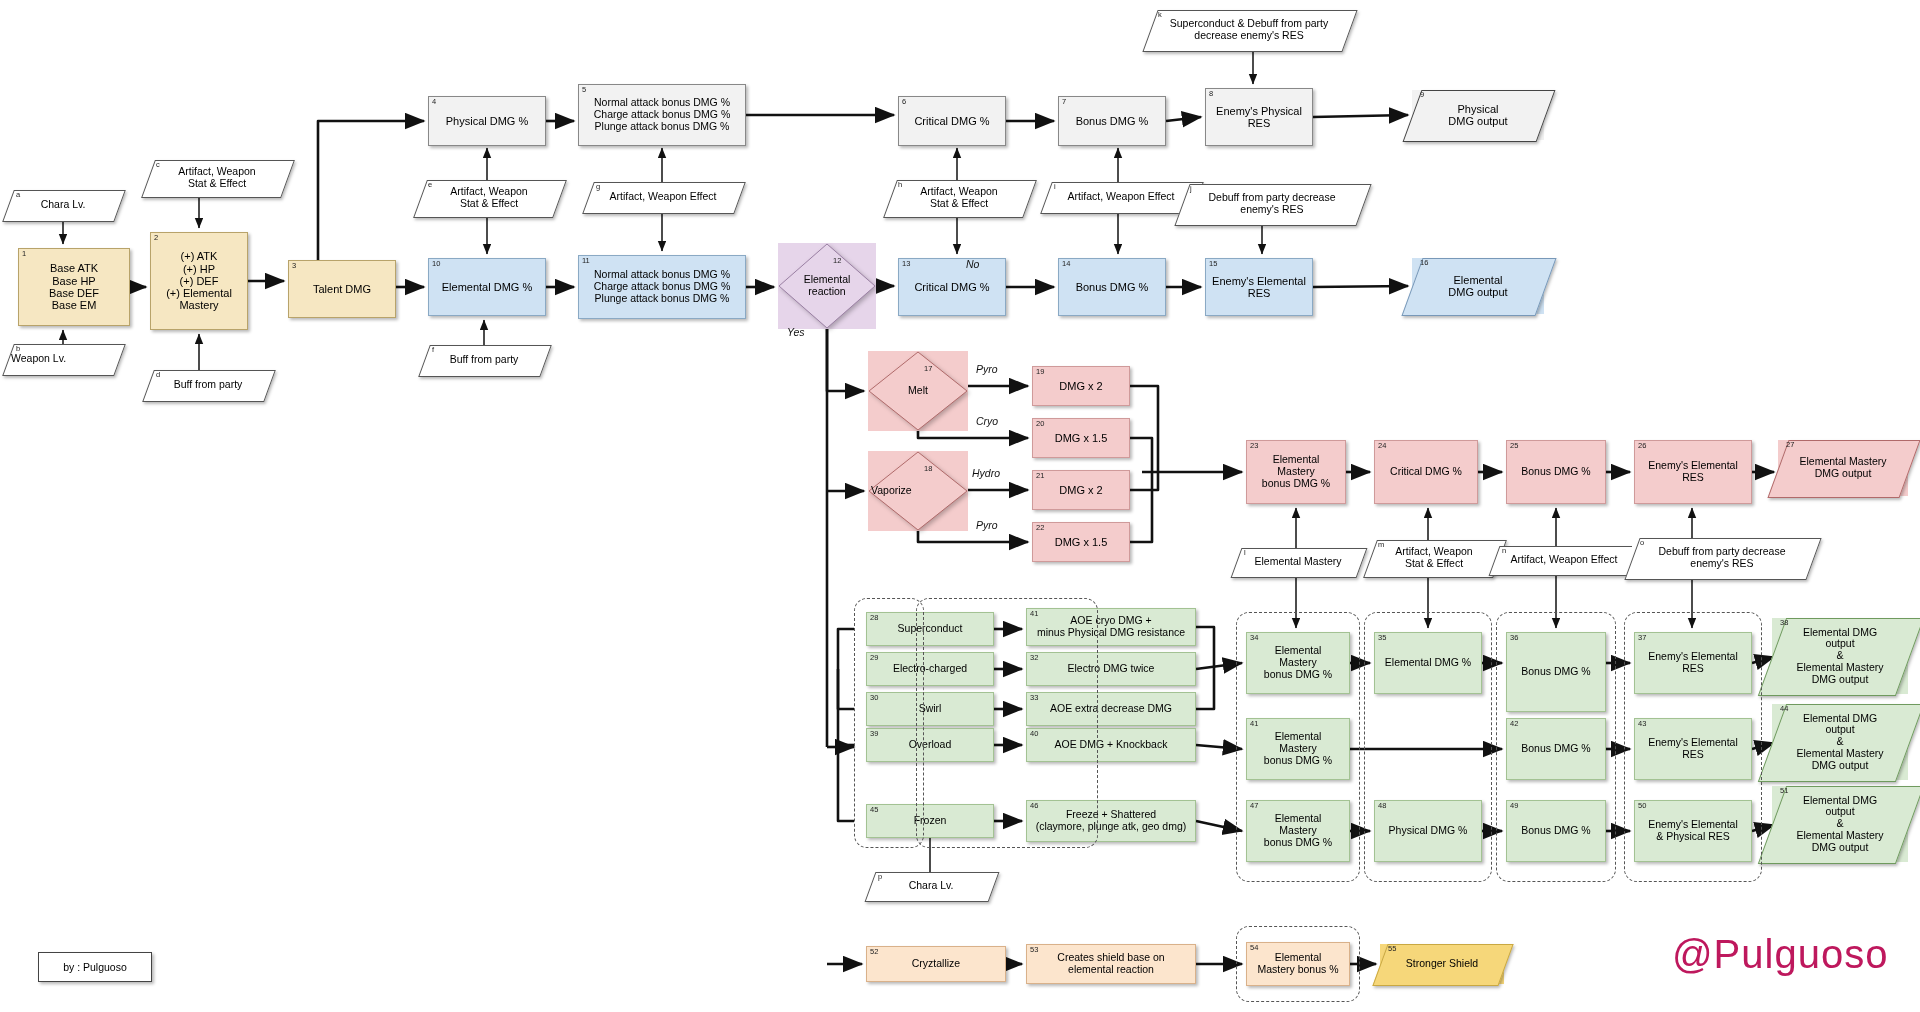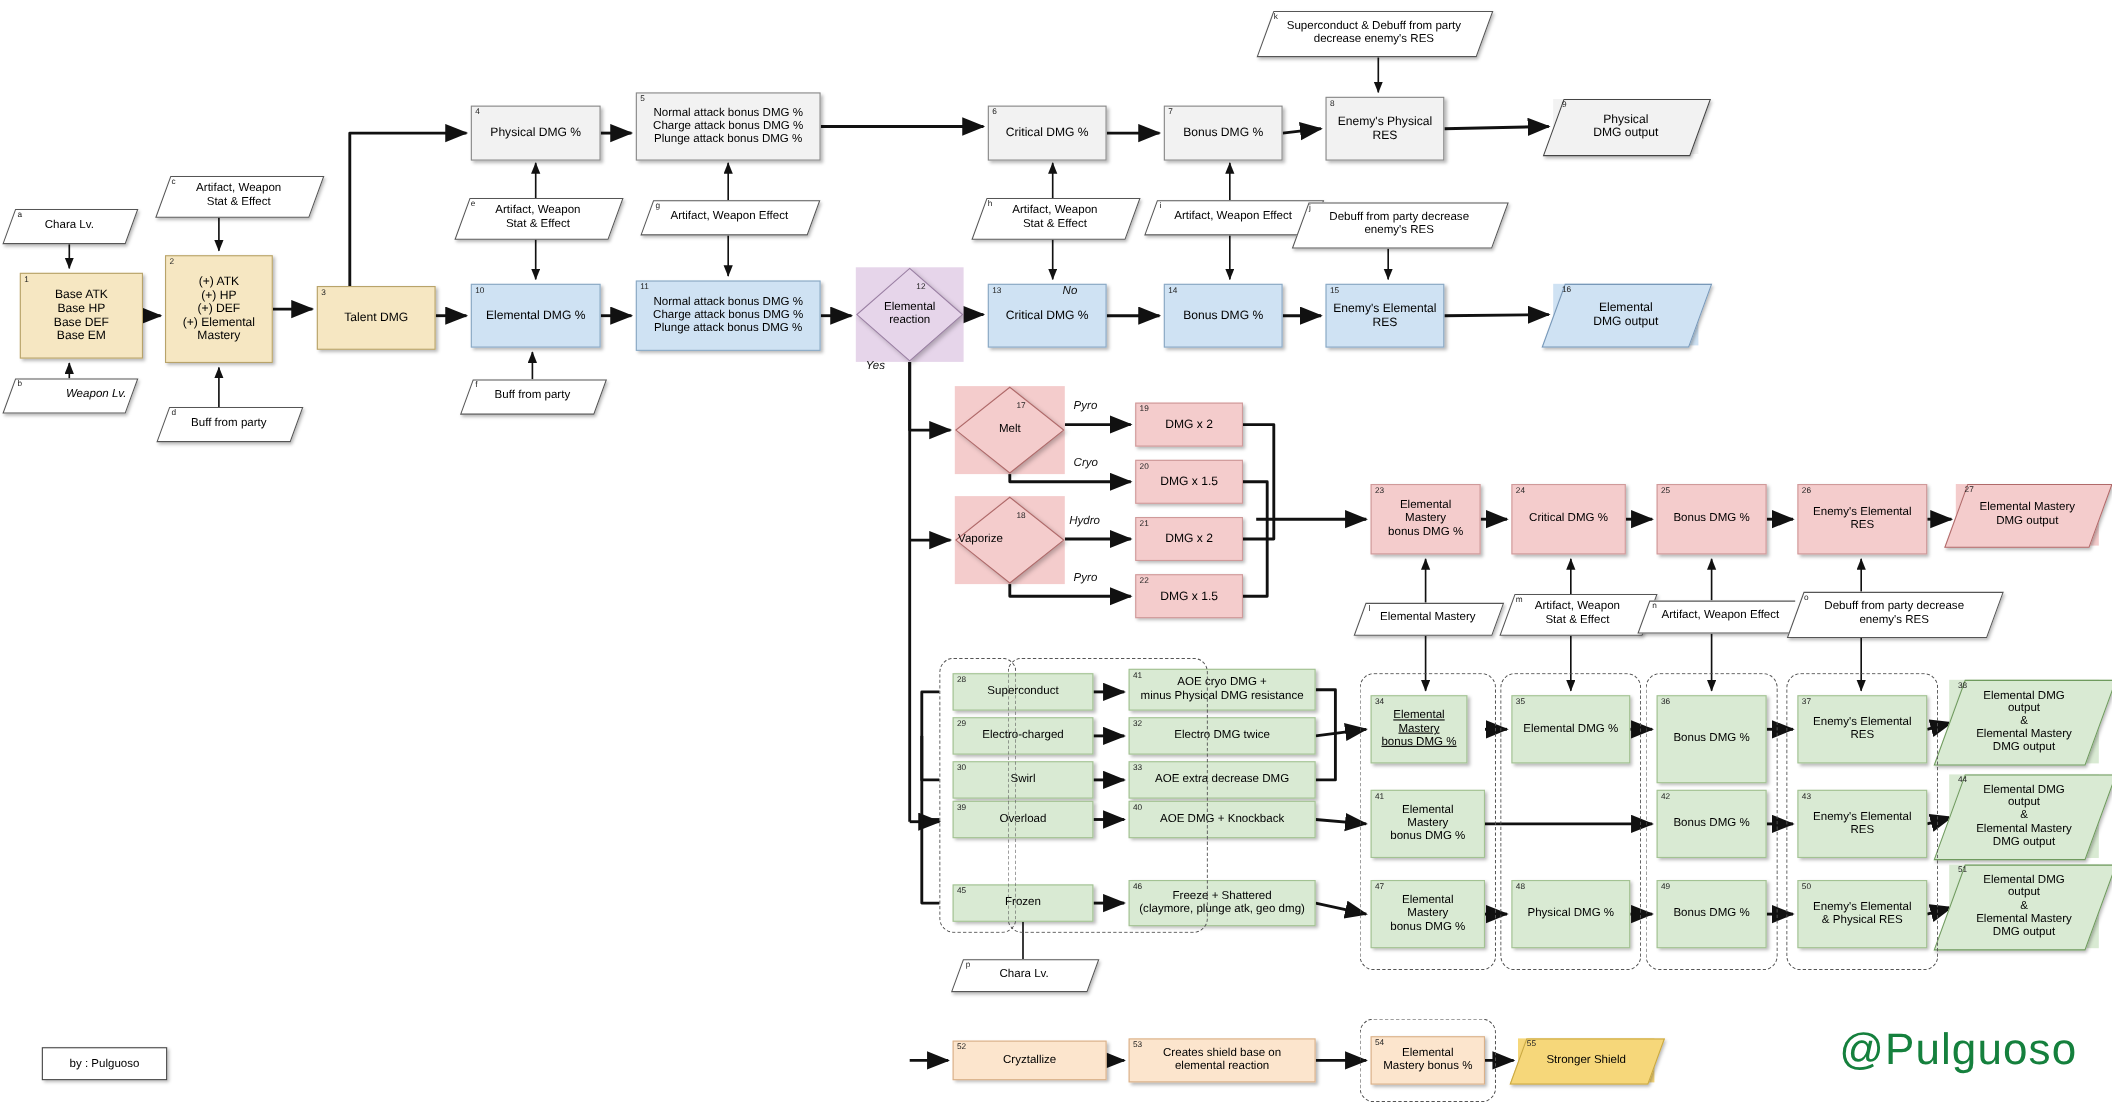--- a/index.html
+++ b/index.html
@@ -30,21 +30,21 @@
   .c-gold {background:#f6d77a;border-color:#c9a842;}
   .c-white{background:#ffffff;border-color:#555;}
 
   .edgelbl{position:absolute;font-style:italic;font-size:10.5px;color:#111;white-space:nowrap;}
 
   .grp{position:absolute;border:1.4px dashed #555;border-radius:13px;box-sizing:border-box;}
 
   .credit{position:absolute;border:1px solid #444;background:#fff;
           box-shadow:2px 2px 3px rgba(0,0,0,.28);display:flex;align-items:center;
           justify-content:center;font-size:10.5px;}
-  .wmark{position:absolute;color:#15803d;font-size:40px;letter-spacing:1px;}
+  .wmark{position:absolute;color:#be185d;font-size:40px;letter-spacing:1px;}
 </style>
 </head>
 <body>
 
 <div id="canvas">
 
   <svg class="edges" viewBox="0 0 1920 1012">
     <defs>
       <marker id="ah" markerWidth="9" markerHeight="9" refX="7.4" refY="3.2" orient="auto">
         <path d="M0,0 L8,3.2 L0,6.4 z" fill="#111"></path>
@@ -166,21 +166,21 @@
   <div id="nodes">
       <div class="node c-white para" style="left: 8px; top: 190px; width: 110px; height: 30px; font-size: 10.5px;">
         <div style="position: absolute; left: 0px; top: 0px; width: 100%; height: 100%; background: rgb(255, 255, 255); border: 1px solid rgb(85, 85, 85); transform: skewX(-20deg); box-shadow: rgba(0, 0, 0, 0.28) 2px 2px 3px;"></div>
         <div style="position: relative; z-index: 2; width: 100%; display: flex; align-items: center; justify-content: center;">
           <span class="txt">Chara Lv.</span>
         </div>
         <span class="num" style="z-index: 3; left: 8px;">a</span>
       </div>
       <div class="node c-white para" style="left: 8px; top: 344px; width: 110px; height: 30px; font-size: 10.5px;">
         <div style="position: absolute; left: 0px; top: 0px; width: 100%; height: 100%; background: rgb(255, 255, 255); border: 1px solid rgb(85, 85, 85); transform: skewX(-20deg); box-shadow: rgba(0, 0, 0, 0.28) 2px 2px 3px;"></div>
-        <div style="position: relative; z-index: 2; width: 100%; display: flex; align-items: center; justify-content: flex-end; font-style: italic;">
+        <div style="position: relative; z-index: 2; width: 100%; display: flex; align-items: center; justify-content: flex-start;">
           <span class="txt">Weapon Lv.</span>
         </div>
         <span class="num" style="z-index: 3; left: 8px;">b</span>
       </div>
       <div class="node c-white para" style="left: 148px; top: 160px; width: 138px; height: 36px; font-size: 10.5px;">
         <div style="position: absolute; left: 0px; top: 0px; width: 100%; height: 100%; background: rgb(255, 255, 255); border: 1px solid rgb(85, 85, 85); transform: skewX(-20deg); box-shadow: rgba(0, 0, 0, 0.28) 2px 2px 3px;"></div>
         <div style="position: relative; z-index: 2; width: 100%; display: flex; align-items: center; justify-content: center;">
           <span class="txt">Artifact, Weapon<br>Stat &amp; Effect</span>
         </div>
         <span class="num" style="z-index: 3; left: 8px;">c</span>
@@ -441,21 +441,21 @@
         <span class="num">46</span>
         <span class="txt">Freeze + Shattered<br>(claymore, plunge atk, geo dmg)</span>
       </div>
       <div class="node c-white para" style="left: 870px; top: 872px; width: 122px; height: 28px; font-size: 10.5px;">
         <div style="position: absolute; left: 0px; top: 0px; width: 100%; height: 100%; background: rgb(255, 255, 255); border: 1px solid rgb(85, 85, 85); transform: skewX(-20deg); box-shadow: rgba(0, 0, 0, 0.28) 2px 2px 3px;"></div>
         <div style="position: relative; z-index: 2; width: 100%; display: flex; align-items: center; justify-content: center;">
           <span class="txt">Chara Lv.</span>
         </div>
         <span class="num" style="z-index: 3; left: 8px;">p</span>
       </div>
-      <div class="node c-grn rect" style="left: 1246px; top: 632px; width: 88px; height: 62px; font-size: 10.5px; text-decoration: underline;">
+      <div class="node c-grn rect" style="left: 1246px; top: 632px; width: 104px; height: 62px; font-size: 10.5px;">
         <span class="num">34</span>
         <span class="txt">Elemental<br>Mastery<br>bonus DMG %</span>
       </div>
       <div class="node c-grn rect" style="left: 1246px; top: 718px; width: 104px; height: 62px; font-size: 10.5px;">
         <span class="num">41</span>
         <span class="txt">Elemental<br>Mastery<br>bonus DMG %</span>
       </div>
       <div class="node c-grn rect" style="left: 1246px; top: 800px; width: 104px; height: 62px; font-size: 10.5px;">
         <span class="num">47</span>
         <span class="txt">Elemental<br>Mastery<br>bonus DMG %</span>

